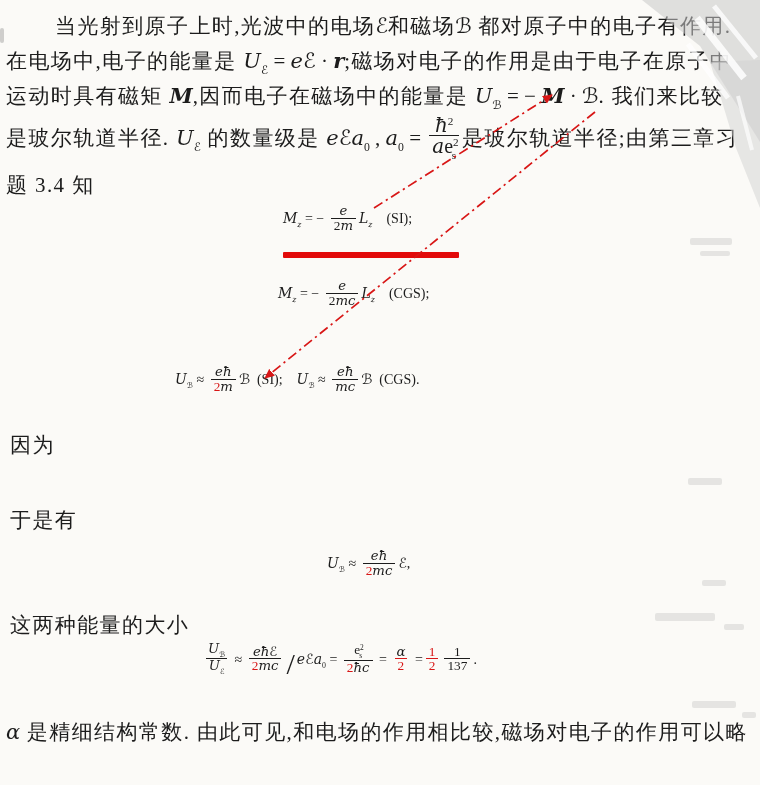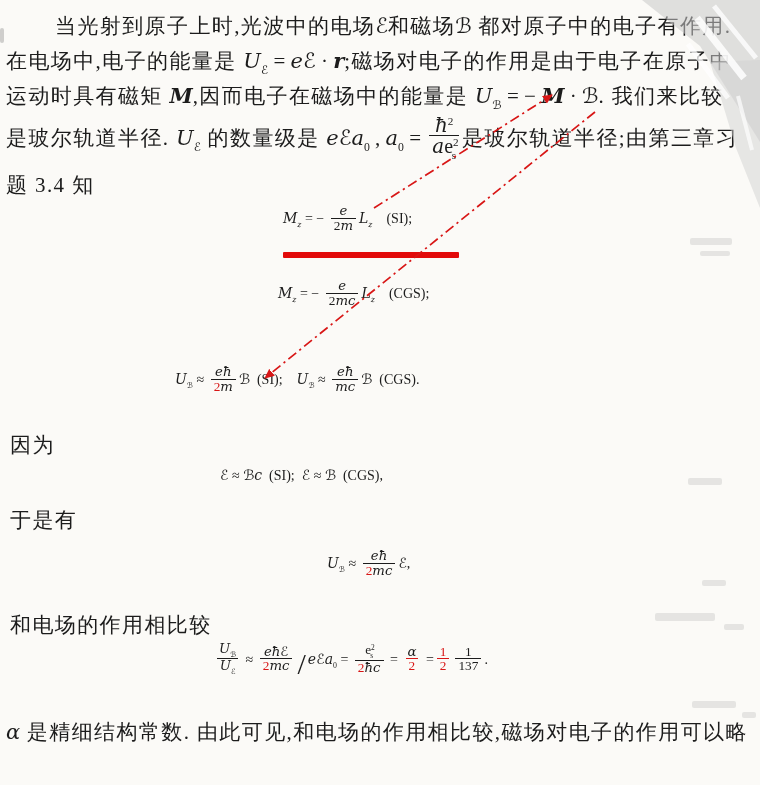--- a/index.html
+++ b/index.html
@@ -81,32 +81,31 @@
   <div class="fline" style="left:175px;top:367px"><span class="m">U</span><span class="sub scr">ℬ</span><span class="mu"> ≈ </span><span class="frac">
         <span class="num"><span class="m">eħ</span></span>
         <span class="den"><span class="red mu">2</span><span class="m">m</span></span>
       </span><span class="scr">ℬ</span><span class="mu"> (SI); </span><span class="m">U</span><span class="sub scr">ℬ</span><span class="mu"> ≈ </span><span class="frac">
         <span class="num"><span class="m">eħ</span></span>
         <span class="den"><span class="m">mc</span></span>
       </span><span class="scr">ℬ</span><span class="mu"> (CGS).</span></div>
 
   <div class="line" style="left:10px;top:432px">因为</div>
 
-  <div class="fline" style="left:220px;top:467px"><span class="scr">ℰ</span><span class="mu"> ≈ </span><span class="scr">ℬ</span><span class="m">c</span><span class="mu"> (SI); </span><span class="scr">ℰ</span><span class="mu"> ≈ </span><span class="scr">ℬ</span><span class="mu"> (CGS),</span></div>
 
   <div class="line" style="left:10px;top:507px">于是有</div>
 
   <div class="fline" style="left:327px;top:551px"><span class="m">U</span><span class="sub scr">ℬ</span><span class="mu"> ≈ </span><span class="frac">
         <span class="num"><span class="m">eħ</span></span>
         <span class="den"><span class="red mu">2</span><span class="m">mc</span></span>
       </span><span class="scr">ℰ</span><span class="mu">,</span></div>
 
-  <div class="line" style="left:10px;top:612px">和电场的作用相比较</div>
+  <div class="line" style="left:10px;top:612px">这两种能量的大小</div>
 
-  <div class="fline" style="left:213px;top:644px"><span class="frac">
+  <div class="fline" style="left:202px;top:644px"><span class="frac">
         <span class="num"><span class="m">U</span><span class="sub scr">ℬ</span></span>
         <span class="den"><span class="m">U</span><span class="sub scr">ℰ</span></span>
       </span><span class="mu"> ≈ </span><span class="frac">
         <span class="num"><span class="m">eħ</span><span class="scr">ℰ</span></span>
         <span class="den"><span class="red mu">2</span><span class="m">mc</span></span>
       </span><span class="slash">/</span><span class="m">e</span><span class="scr">ℰ</span><span class="m">a</span><span class="sub mu">0</span><span class="mu"> = </span><span class="frac">
         <span class="num"><span class="mu">e</span><span class="sup mu">2</span><span class="sub mu ml">s</span></span>
         <span class="den"><span class="red mu">2</span><span class="m">ħc</span></span>
       </span><span class="mu"> = </span><span class="frac rb">
         <span class="num"><span class="m">α</span></span>

